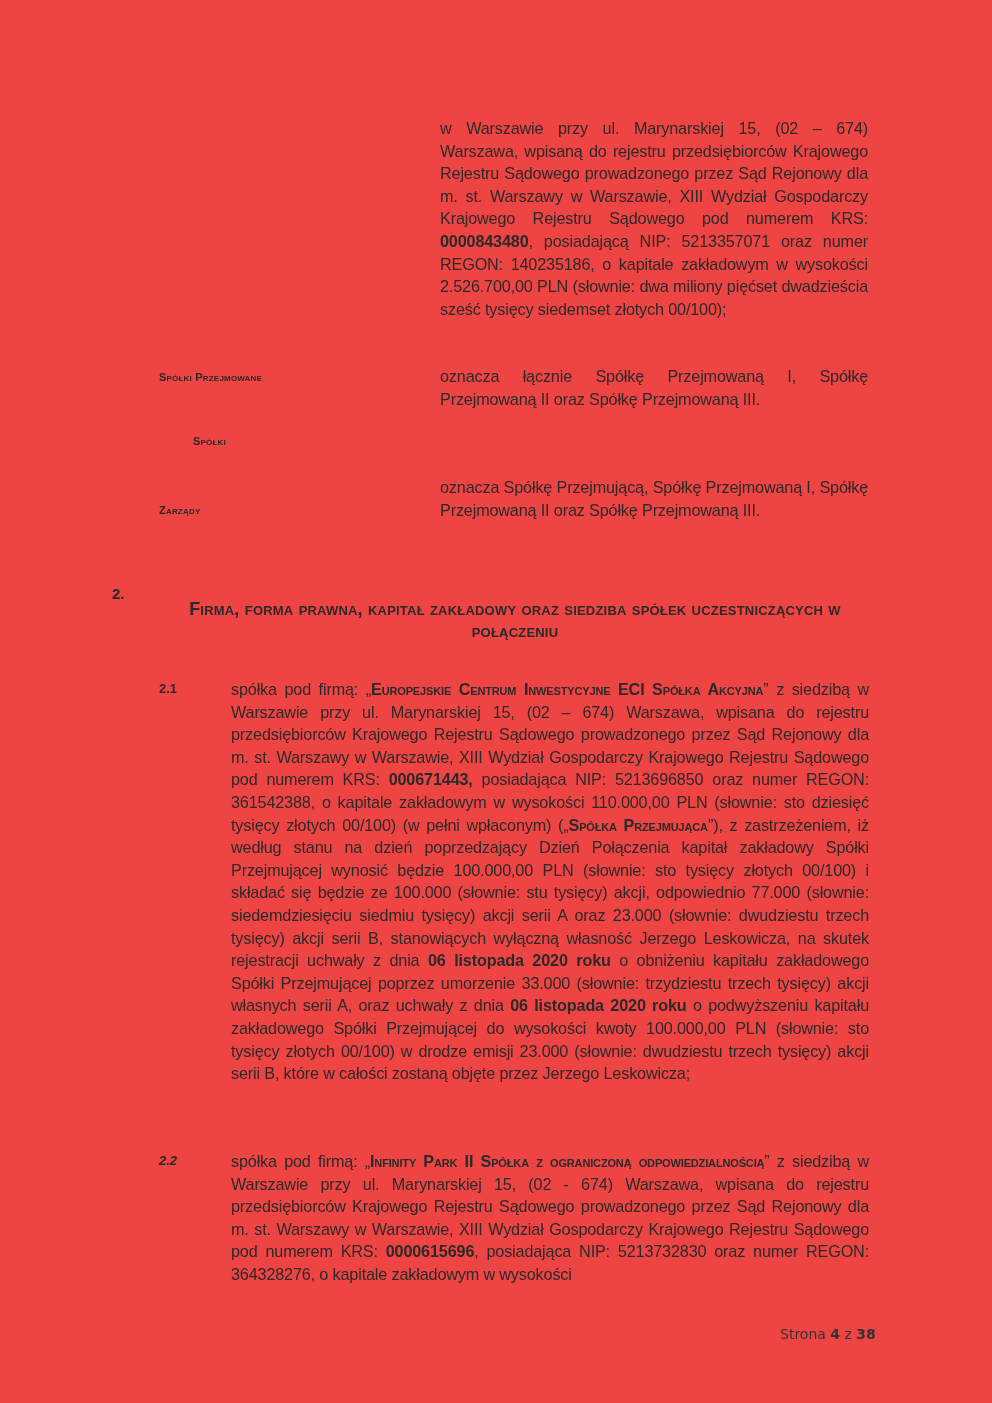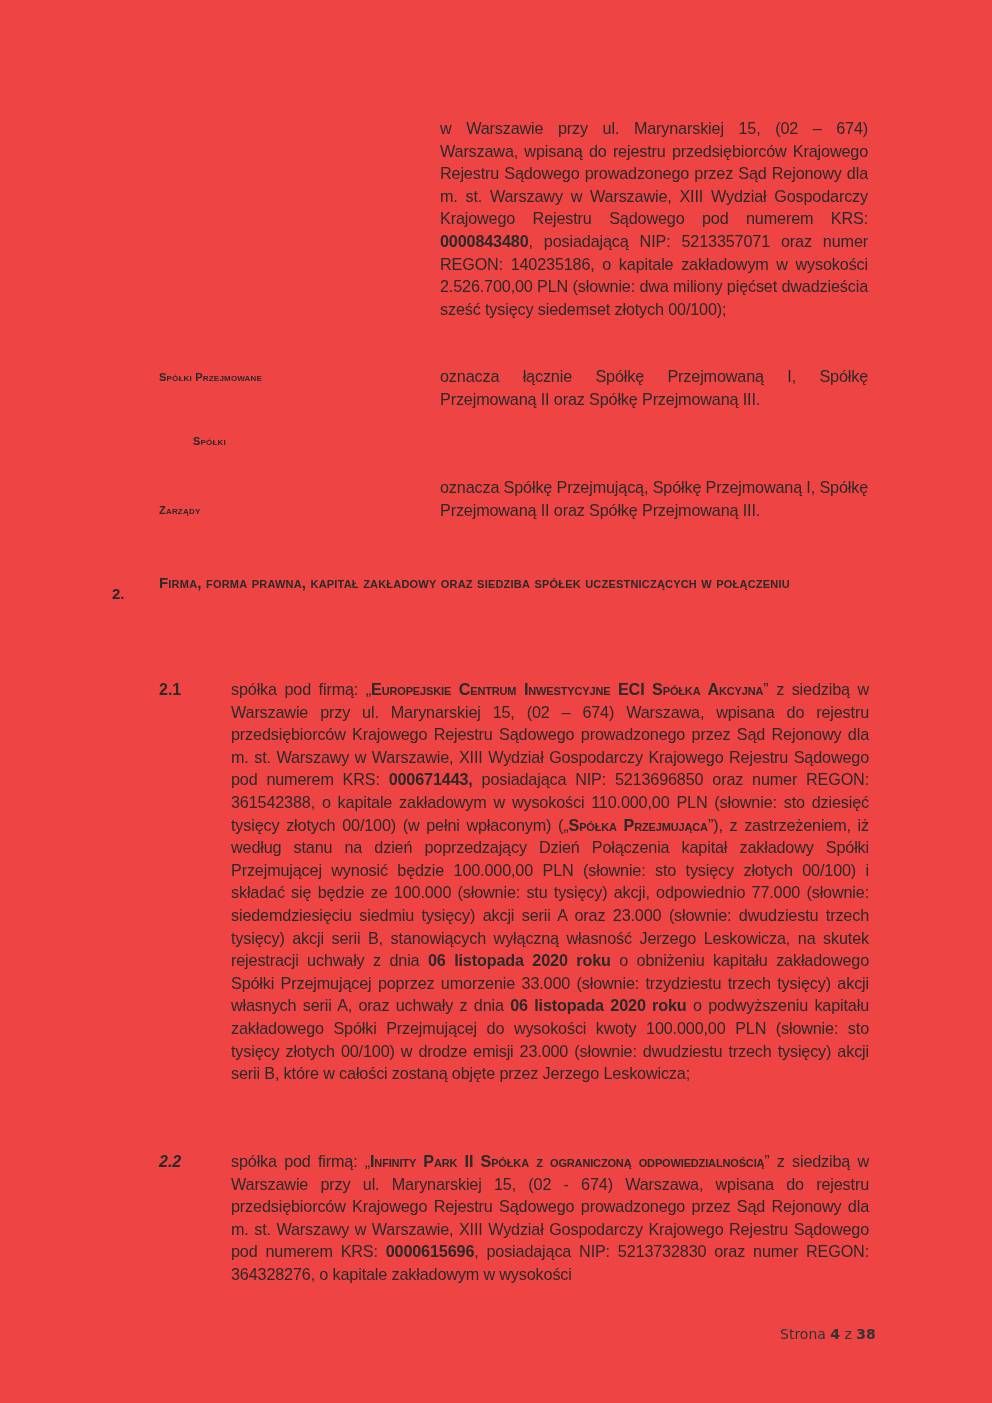--- a/index.html
+++ b/index.html
@@ -5,23 +5,23 @@
   html, body { margin: 0; padding: 0; background: #ffffff; }
   body { width: 992px; height: 1403px; position: relative; overflow: hidden;
          font-family: "Liberation Sans", sans-serif; color: #2a2a2a; }
   .page { position: absolute; left: 0; top: 0; width: 992px; height: 1403px; background: #ef4444; }
   .p { position: absolute; font-size: 16.2px; line-height: 22.6px; text-align: justify; letter-spacing: -0.15px; }
   .cont { left: 440px; top: 117px; width: 428px; }
   .def-term { position: absolute; left: 159px; font-weight: bold; font-size: 11px; font-variant: small-caps; letter-spacing: 0.2px; }
   .sc { font-variant: small-caps; font-weight: bold; }
   .def-text { left: 440px; width: 428px; }
   .sec-num { position: absolute; left: 112px; top: 585px; font-weight: bold; font-size: 15px; }
-  .sec-title { position: absolute; left: 159px; top: 572px; width: 712px; font-size: 15px; line-height: 22px; font-weight: bold; font-variant: small-caps; letter-spacing: 0.2px; text-align: left; }
+  .sec-title { position: absolute; left: 159px; top: 598px; width: 712px; font-size: 18px; line-height: 22px; font-weight: bold; font-variant: small-caps; letter-spacing: 0.2px; text-align: center; }
   .intro { left: 159px; top: 641px; width: 400px; }
-  .sub-num { position: absolute; left: 159px; font-weight: bold; font-size: 16px; }
+  .sub-num { position: absolute; left: 159px; font-weight: bold; font-size: 13px; }
   .sub-text { left: 231px; width: 638px; }
   .b { font-weight: bold; }
   .footer { position: absolute; left: 780px; top: 1326px; font-size: 14px; font-family: "DejaVu Sans", sans-serif; color: #333; }
   .footer .b { font-weight: bold; }
 </style>
 </head>
 <body>
 
 <div class="page">
 

